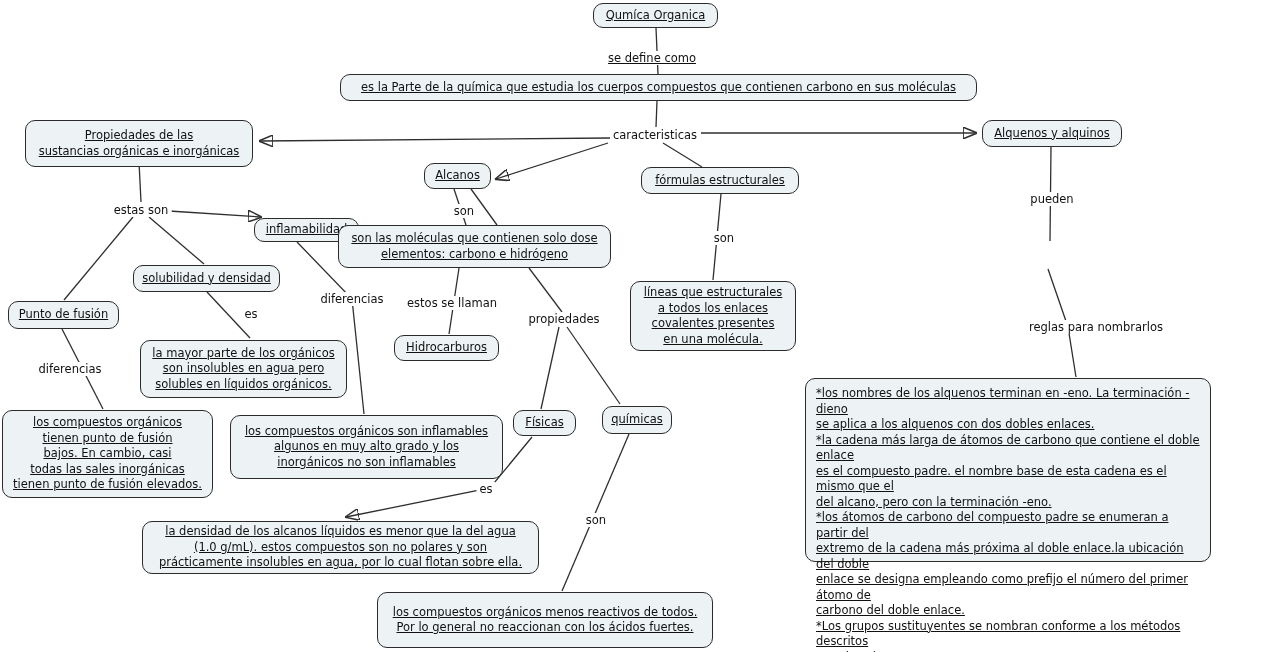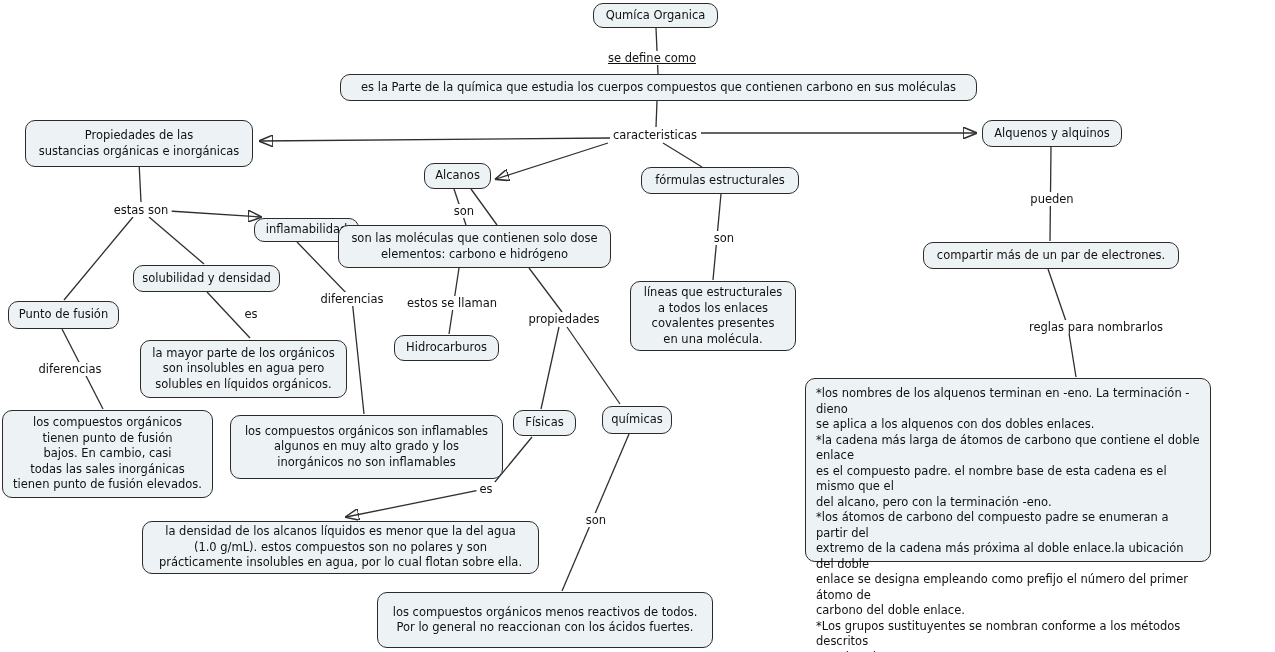--- a/index.html
+++ b/index.html
@@ -30,20 +30,21 @@
     border-radius: 10px;
     display: flex;
     align-items: center;
     justify-content: center;
     text-align: center;
     white-space: pre-line;
     font-size: 11.5px;
     line-height: 15.5px;
     padding: 2px 6px;
     color: #111111;
+    text-decoration: underline;
   }
   .node.left-align {
     text-align: left;
     justify-content: flex-start;
     align-items: flex-start;
     padding: 7px 10px;
   }
   .link-label {
     position: absolute;
     transform: translate(-50%, -50%);
@@ -95,21 +96,20 @@
   <div class="node" style="left:593px; top:3px; width:125px; height:25px;">Qumíca Organica</div>
   <div class="node" style="left:340px; top:74px; width:637px; height:27px;">es la Parte de la química que estudia los cuerpos compuestos que contienen carbono en sus moléculas</div>
   <div class="node" style="left:25px; top:120px; width:228px; height:47px;">Propiedades de las
 sustancias orgánicas e inorgánicas</div>
   <div class="node" style="left:982px; top:120px; width:140px; height:27px;">Alquenos y alquinos</div>
   <div class="node" style="left:424px; top:163px; width:67px; height:26px;">Alcanos</div>
   <div class="node" style="left:641px; top:167px; width:158px; height:27px;">fórmulas estructurales</div>
   <div class="node" style="left:222px; top:218px; width:105px; height:24px;margin-left:32px;">inflamabilidad</div>
   <div class="node" style="left:338px; top:225px; width:273px; height:43px;">son las moléculas que contienen solo dose
 elementos: carbono e hidrógeno</div>
-  <div class="node" style="left:923px; top:242px; width:256px; height:27px;">compartir más de un par de electrones.</div>
   <div class="node" style="left:133px; top:265px; width:147px; height:27px;">solubilidad y densidad</div>
   <div class="node" style="left:8px; top:301px; width:111px; height:28px;">Punto de fusión</div>
   <div class="node" style="left:630px; top:281px; width:166px; height:70px;">líneas que estructurales
 a todos los enlaces
 covalentes presentes
 en una molécula.</div>
   <div class="node" style="left:394px; top:335px; width:105px; height:26px;">Hidrocarburos</div>
   <div class="node" style="left:140px; top:340px; width:207px; height:58px;">la mayor parte de los orgánicos
 son insolubles en agua pero
 solubles en líquidos orgánicos.</div>

